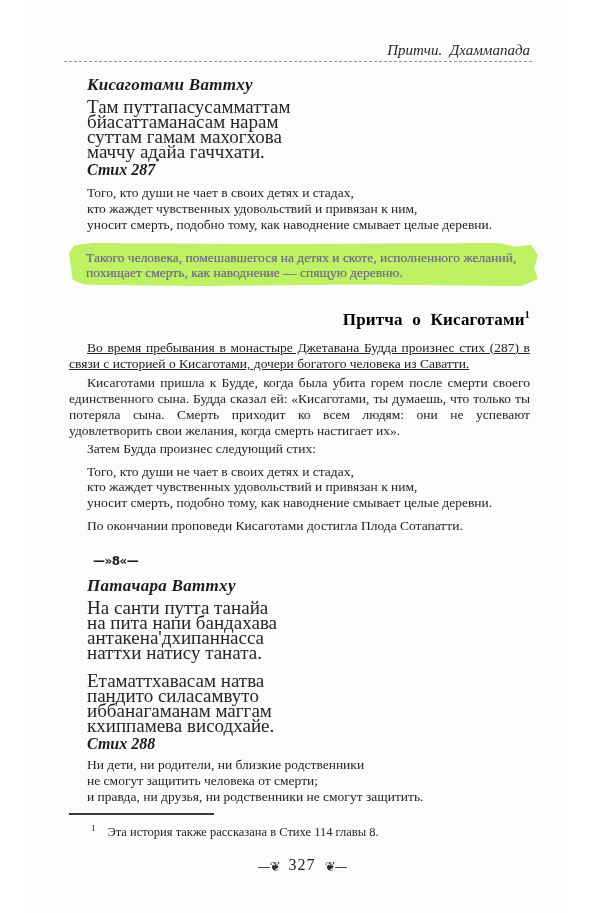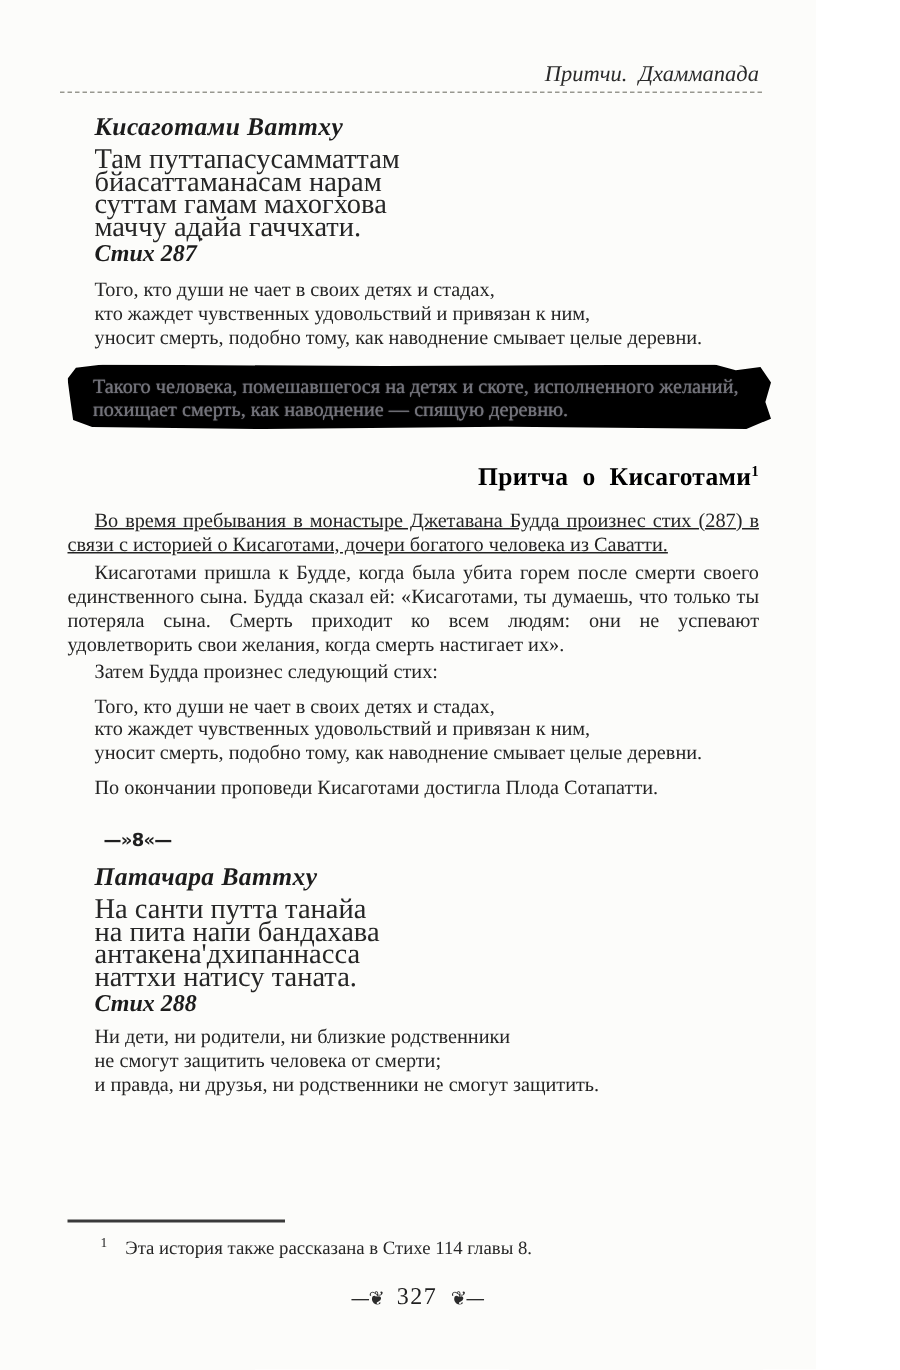--- a/index.html
+++ b/index.html
@@ -4,20 +4,21 @@
 <style>
   html, body { margin: 0; padding: 0; background: #ffffff; }
   .page {
     position: relative;
     width: 544px;
     height: 913px;
     background: #fcfcfa;
     font-family: "Liberation Serif", "DejaVu Serif", serif;
     color: #242424;
     overflow: hidden;
+    margin-left: 24px;
   }
   .content { position: absolute; left: 45px; right: 38px; top: 42px; }
 
   .running-head {
     text-align: right;
     font-style: italic;
     font-size: 15px;
     line-height: 16px;
     color: #2a2a2a;
     white-space: pre;
@@ -63,21 +64,21 @@
     font-size: 13.5px;
     line-height: 16px;
     margin: 6px 0 0 18px;
     white-space: pre-line;
   }
   .verse2 { margin-top: 7px; line-height: 15.5px; }
   .verse3 { margin-top: 4px; }
 
   .gray-note {
     margin: 10px -8px 0 0;
-    background: #000000;
+    background: #bef264;
     color: #72727a;
     font-size: 13.5px;
     line-height: 15px;
     padding: 7px 14px 6px 17px;
     white-space: pre-line;
     text-shadow: 0 0 0.7px #8d8d94;
     clip-path: polygon(0% 22%, 1.2% 5%, 5% 0%, 45% 2.5%, 92% 0%, 95% 9%, 98.5% 4%, 100% 28%, 99.2% 58%, 100% 84%, 96.5% 100%, 62% 96.5%, 28% 100%, 3.5% 97%, 0.8% 86%, 0.4% 55%);
   }
 
   .story-title {
@@ -186,20 +187,24 @@
 уносит смерть, подобно тому, как наводнение смывает целые деревни.</div>
     <p class="para p4">По окончании проповеди Кисаготами достигла Плода Сотапатти.</p>
 
     <div class="divider">—»8«—</div>
 
     <h2 class="vatthu vatthu2">Патачара Ваттху</h2>
     <div class="pali">На санти путта танайа
 на пита напи бандахава
 антакена'дхипаннасса
 наттхи натису таната.</div>
+    <div class="pali pali-b">Етаматтхавасам натва
+пандито силасамвуто
+иббанагаманам маггам
+кхиппамева висодхайе.</div>
     <h3 class="stih stih2">Стих 288</h3>
     <div class="verse verse3">Ни дети, ни родители, ни близкие родственники
 не смогут защитить человека от смерти;
 и правда, ни друзья, ни родственники не смогут защитить.</div>
 
   </div>
 
   <div class="footnote-rule"></div>
   <div class="footnote"><sup class="fn-mark">1</sup><span>Эта история также рассказана в Стихе 114 главы 8.</span></div>
 

